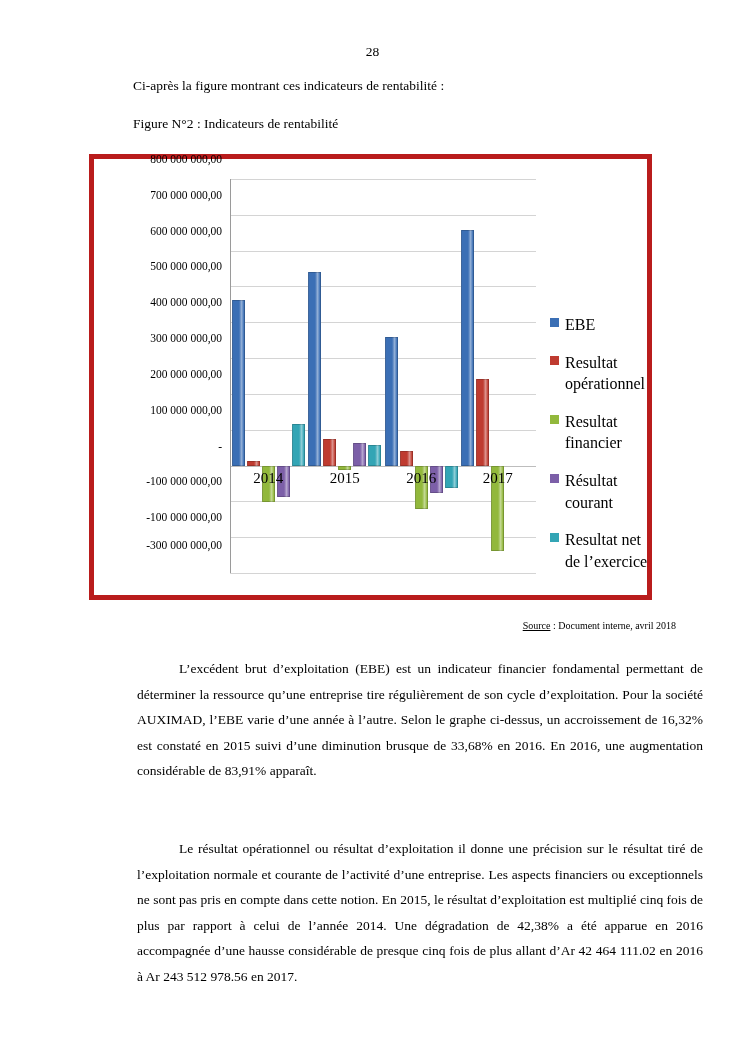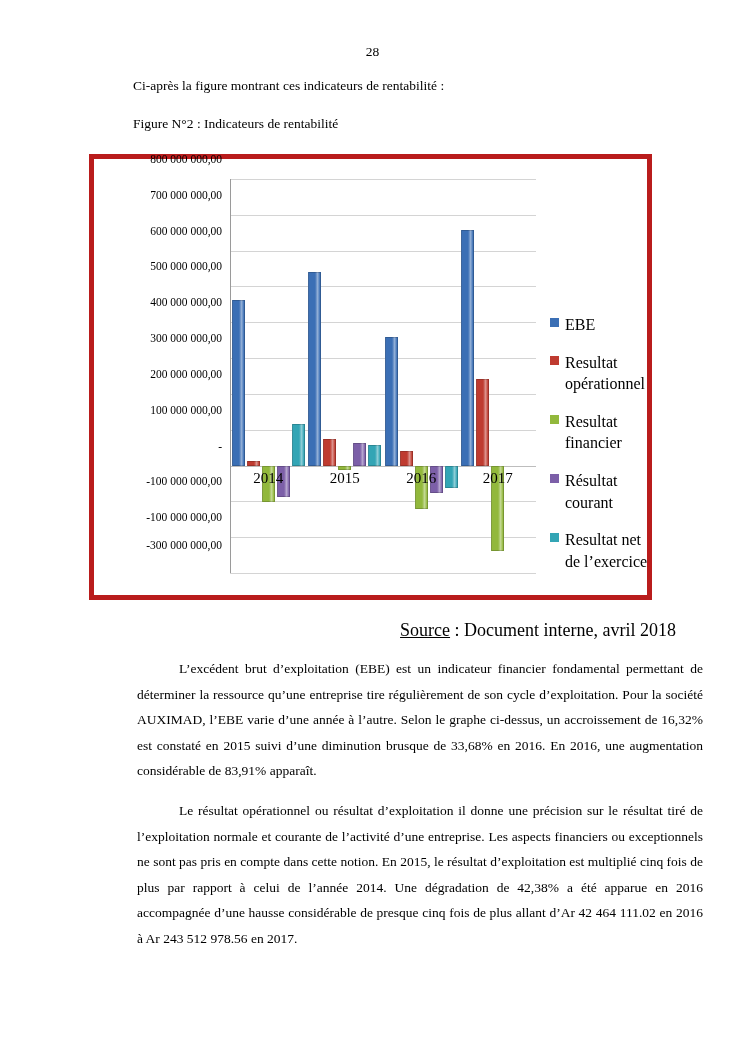--- a/index.html
+++ b/index.html
@@ -133,36 +133,36 @@
     flex: 0 0 auto;
   }
   .legend-label {
     line-height: 1.35;
   }
   
   .source {
     position: absolute;
     right: 89px;
     top: 620px;
-    font-size: 18px;
+    font-size: 10px;
   }
   .source .underline { text-decoration: underline; }
 
   .para {
     position: absolute;
     left: 89px;
     width: 566px;
     font-size: 13.5px;
     line-height: 25.5px;
     text-align: justify;
     text-indent: 42px;
     margin-left: 48px;
   }
   .para.p1 { top: 656px; }
-  .para.p2 { top: 798px; }
+  .para.p2 { top: 836px; }
 </style>
 </head>
 <body>
 
 <div class="page">
 
   <div class="page-number">28</div>
 
   <div class="intro-line">Ci-après la figure montrant ces indicateurs de rentabilité :</div>
 

